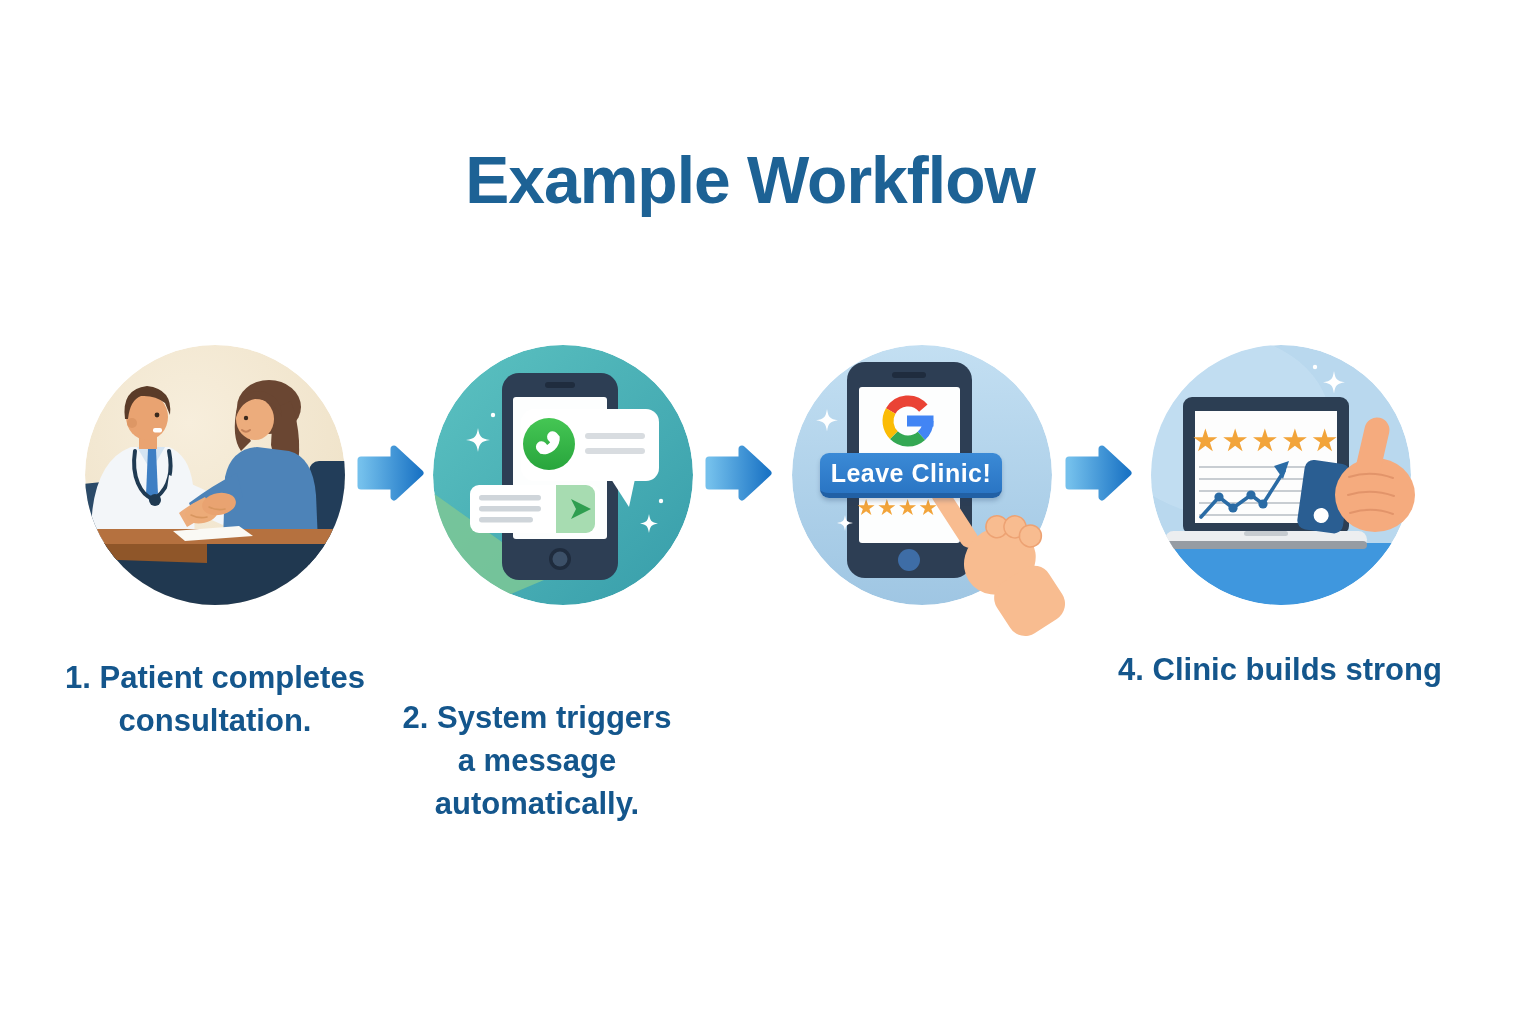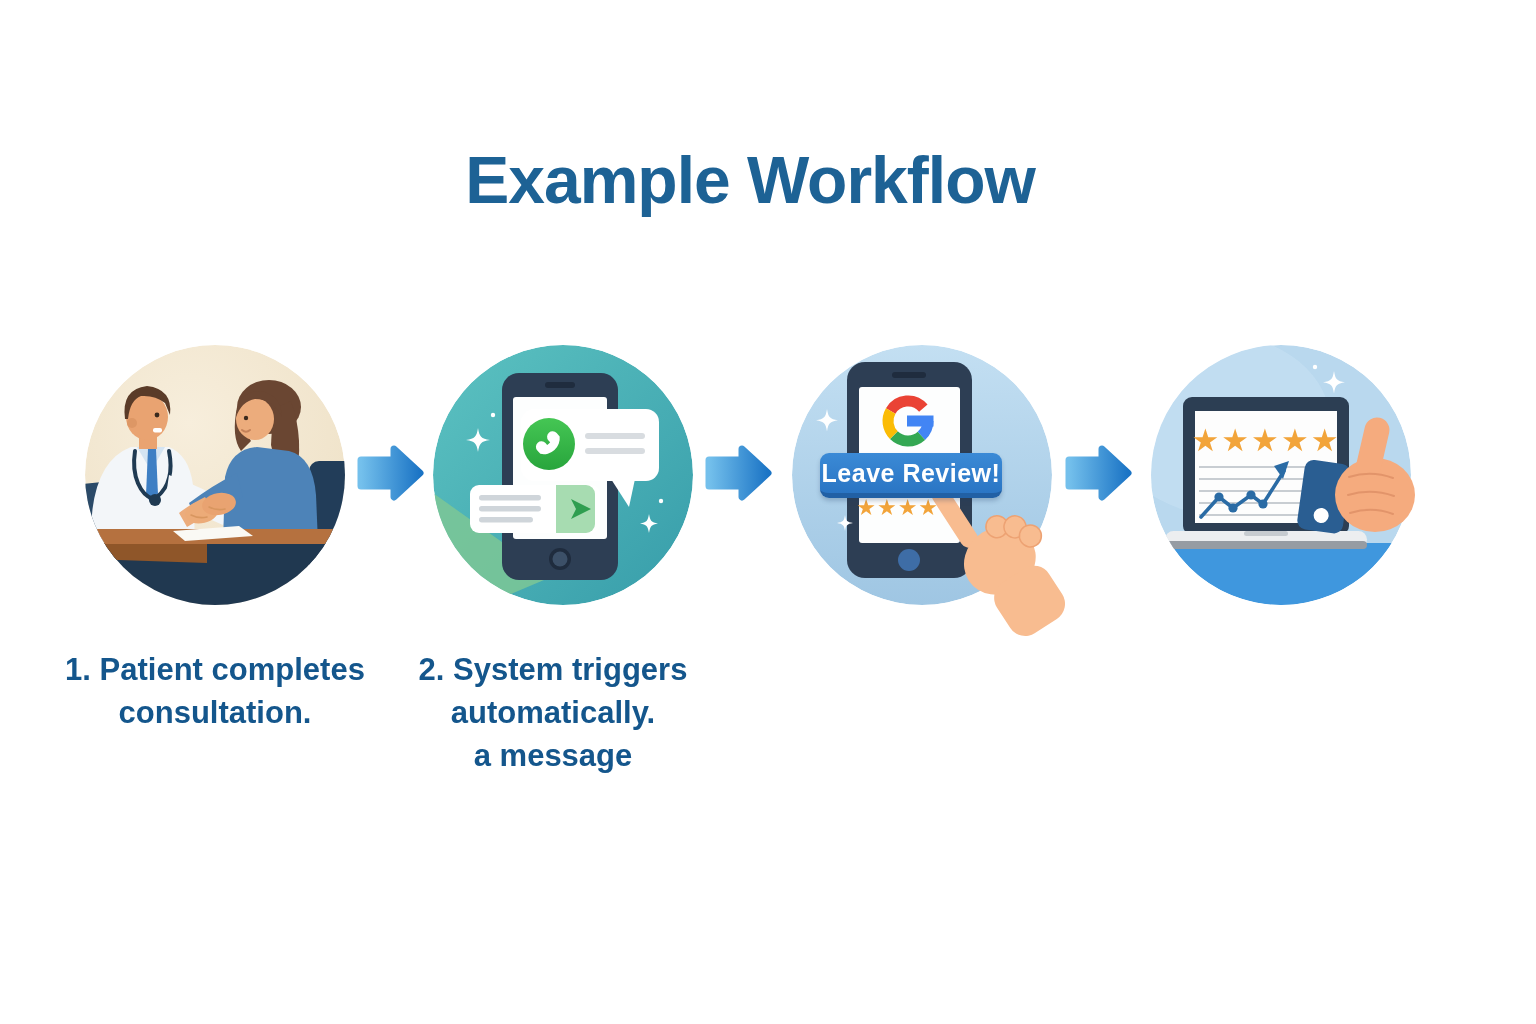--- a/index.html
+++ b/index.html
@@ -7,21 +7,21 @@
           font-family:"Liberation Sans","DejaVu Sans",sans-serif;padding-left:32px;}
   .title{position:absolute;top:142px;left:0;width:1500px;text-align:center;margin:0;
          font-size:66px;font-weight:bold;color:#1d6295;letter-spacing:-1px;}
   .circle-wrap{position:absolute;width:260px;height:260px;top:345px;}
   .circle-wrap svg{overflow:visible;display:block;}
   #step1-wrap{left:85px;} #step2-wrap{left:433px;} #step3-wrap{left:792px;} #step4-wrap{left:1151px;}
   .arrow{position:absolute;top:442px;width:68px;height:62px;}
   #arrow1{left:356px;} #arrow2{left:704px;} #arrow3{left:1064px;}
   .caption{position:absolute;top:648px;width:360px;text-align:center;
            font-size:31px;line-height:43px;font-weight:bold;color:#14568c;}
-  #cap1{left:35px;} #cap2{left:373px;} #cap3{left:733px;} #cap4{left:1100px;}
+  #cap1{left:35px;margin-top:8px;} #cap2{left:357px;margin-top:48px;} #cap3{left:733px;} #cap4{left:1100px;}
   .review-btn{position:absolute;left:28px;top:108px;width:182px;height:40px;
               background:linear-gradient(#3b8ad6,#2a75c4);border-bottom:5px solid #2160a5;
               border-radius:9px;color:#ffffff;font-size:25px;font-weight:bold;
               display:flex;align-items:center;justify-content:center;letter-spacing:.5px;
               box-shadow:0 3px 4px rgba(30,60,100,.25);}
   .star-text{font-family:"DejaVu Sans",sans-serif;}
 </style>
 </head>
 <body>
 
@@ -204,21 +204,21 @@
           <circle cx="45" cy="72" r="11" fill="#f8bc90" stroke="#eda273" stroke-width="1.5"></circle>
           <circle cx="53" cy="88" r="11" fill="#f8bc90" stroke="#eda273" stroke-width="1.5"></circle>
           <rect x="-14" y="112" width="62" height="60" rx="18" fill="#f8bc90"></rect>
         </g>
       </g>
       <g fill="#ffffff">
         <path d="M35,64 C36.4,72.5 37.8,73.9 46,75.3 C37.8,76.7 36.4,78.1 35,86.5 C33.6,78.1 32.2,76.7 24,75.3 C32.2,73.9 33.6,72.5 35,64 Z"></path>
         <path d="M53,170 C54,176 55,177 61,178 C55,179 54,180 53,186 C52,180 51,179 45,178 C51,177 52,176 53,170 Z"></path>
       </g>
     </svg>
-    <div class="review-btn">Leave Review!</div>
+    <div class="review-btn">Leave Clinic!</div>
   </div>
 
   <svg class="arrow" id="arrow3" viewBox="0 0 68 62">
     <defs>
         <linearGradient id="ag3" x1="0" y1="0" x2="1" y2="0">
       <stop offset="0%" stop-color="#74c0ec"></stop>
           <stop offset="100%" stop-color="#1b74c5"></stop>
     </linearGradient>
       </defs>
     <path d="M5,18 H38 V7 L64,31 L38,55 V44 H5 Z" fill="url(#ag3)" stroke="url(#ag3)" stroke-width="7" stroke-linejoin="round"></path>
@@ -279,21 +279,22 @@
       </g>
     </svg>
   </div>
 
   <div class="caption" id="cap1">
     <div>1. Patient completes</div>
     <div>consultation.</div>
   </div>
   <div class="caption" id="cap2">
     <div>2. System triggers</div>
+    <div>a message</div>
     <div>automatically.</div>
-    <div>a message</div>
   </div>
   <div class="caption" id="cap3">
   </div>
   <div class="caption" id="cap4">
+    <div>4. Clinic builds strong</div>
   </div>
 
 </div>
 
 </body></html>

